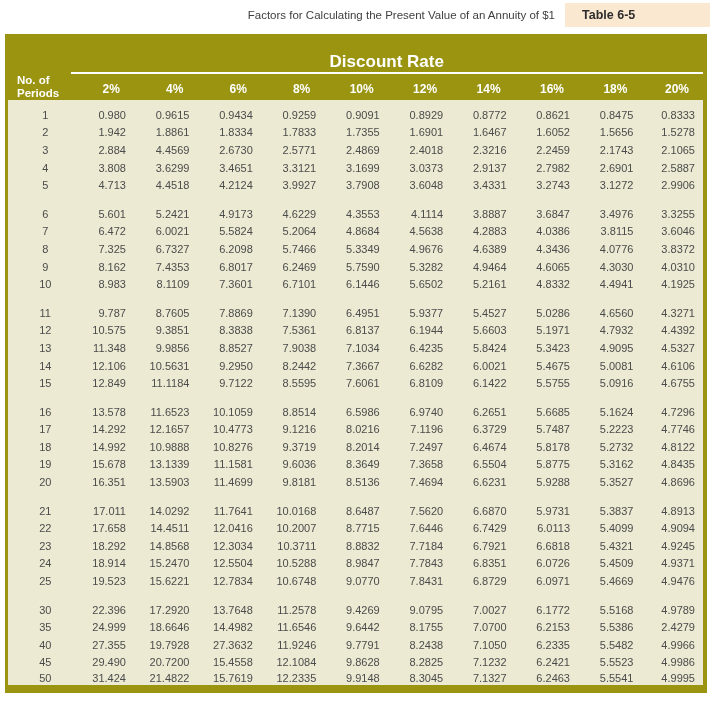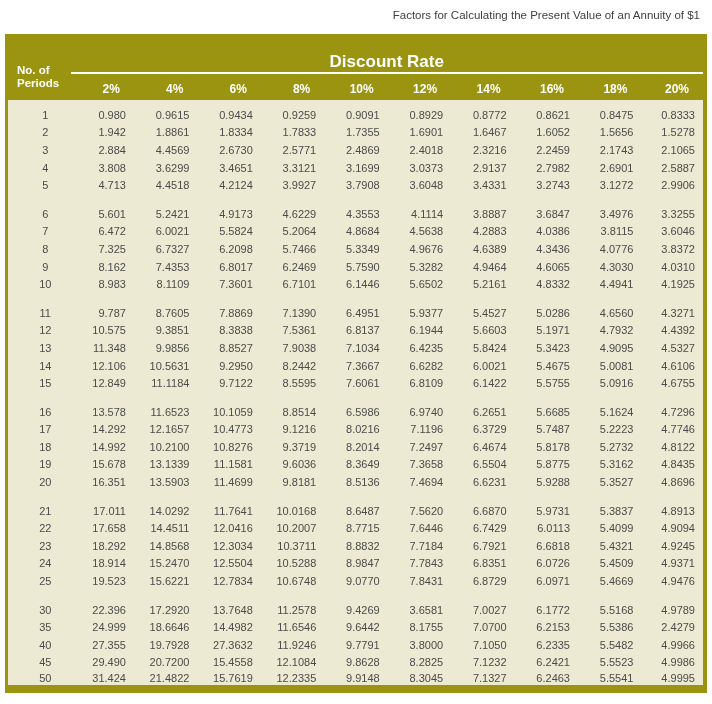--- a/index.html
+++ b/index.html
@@ -28,21 +28,21 @@
     border-collapse: collapse;
     table-layout: fixed;
     background: #edead3;
     border-left: 3px solid #9a9410;
     border-right: 4px solid #9a9410;
     border-bottom: 8px solid #9a9410;
   }
   thead th { background: #9a9410; color: #ffffff; font-weight: bold; }
   th.periods-th {
     text-align: left; vertical-align: bottom;
-    padding: 0 0 10px 9px; font-size: 11.5px; line-height: 13px;
+    padding: 0 0 0 9px; font-size: 11.5px; line-height: 13px;
   }
   th.dr-th {
     font-size: 17px; text-align: center; vertical-align: middle;
     height: 26px; padding-top: 18px;
     border-bottom: 2px solid #ffffff;
   }
   th.rate-th {
     font-size: 12px; text-align: right; padding: 3px 14px 0 0;
     height: 27px; vertical-align: middle;
   }
@@ -52,20 +52,21 @@
   tr.gap-top td { height: 6px; }
   tr.group-gap td { height: 11px; }
 </style>
 </head>
 <body>
 
 <div class="page">
 
   <div class="title-row">
     <span class="title">Factors for Calculating the Present Value of an Annuity of $1</span>
+    <span class="table-label">Table 6-5</span>
   </div>
 
   <table class="pv-table">
     <colgroup>
       <col style="width:64px">
       <col>
         <col>
         <col>
         <col>
         <col>
@@ -326,21 +327,21 @@
           <td class="val">8.0216</td>
           <td class="val">7.1196</td>
           <td class="val">6.3729</td>
           <td class="val">5.7487</td>
           <td class="val">5.2223</td>
           <td class="val">4.7746</td>
         </tr>
         <tr>
           <td class="period">18</td>
           <td class="val">14.992</td>
-          <td class="val">10.2100</td>
+          <td class="val">10.9888</td>
           <td class="val">10.8276</td>
           <td class="val">9.3719</td>
           <td class="val">8.2014</td>
           <td class="val">7.2497</td>
           <td class="val">6.4674</td>
           <td class="val">5.8178</td>
           <td class="val">5.2732</td>
           <td class="val">4.8122</td>
         </tr>
         <tr>
@@ -440,21 +441,21 @@
         <tr class="group-gap">
           <td colspan="11"></td>
         </tr>
         <tr>
           <td class="period">30</td>
           <td class="val">22.396</td>
           <td class="val">17.2920</td>
           <td class="val">13.7648</td>
           <td class="val">11.2578</td>
           <td class="val">9.4269</td>
-          <td class="val">3.6581</td>
+          <td class="val">9.0795</td>
           <td class="val">7.0027</td>
           <td class="val">6.1772</td>
           <td class="val">5.5168</td>
           <td class="val">4.9789</td>
         </tr>
         <tr>
           <td class="period">35</td>
           <td class="val">24.999</td>
           <td class="val">18.6646</td>
           <td class="val">14.4982</td>
@@ -466,21 +467,21 @@
           <td class="val">5.5386</td>
           <td class="val">2.4279</td>
         </tr>
         <tr>
           <td class="period">40</td>
           <td class="val">27.355</td>
           <td class="val">19.7928</td>
           <td class="val">27.3632</td>
           <td class="val">11.9246</td>
           <td class="val">9.7791</td>
-          <td class="val">3.8000</td>
+          <td class="val">8.2438</td>
           <td class="val">7.1050</td>
           <td class="val">6.2335</td>
           <td class="val">5.5482</td>
           <td class="val">4.9966</td>
         </tr>
         <tr>
           <td class="period">45</td>
           <td class="val">29.490</td>
           <td class="val">20.7200</td>
           <td class="val">15.4558</td>

